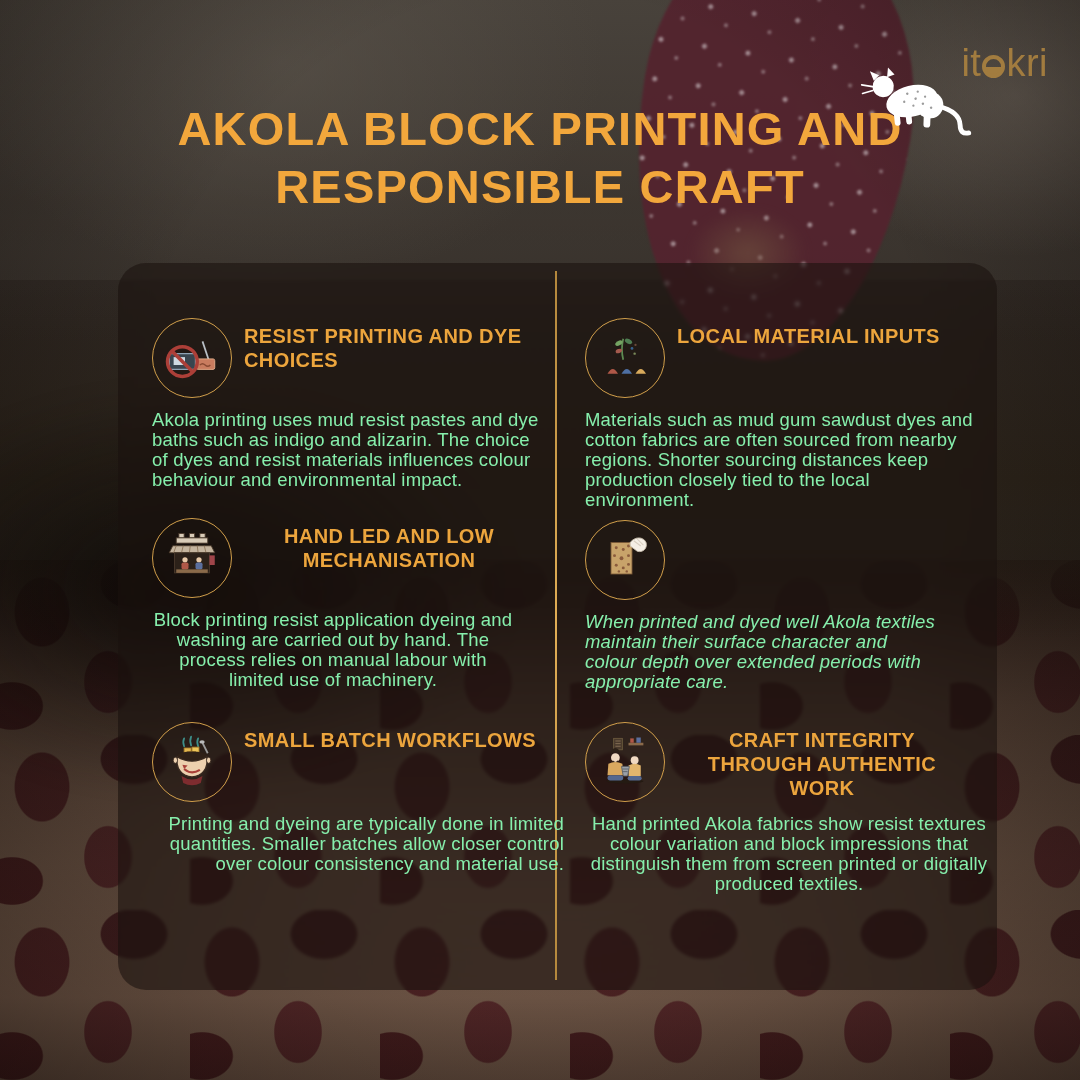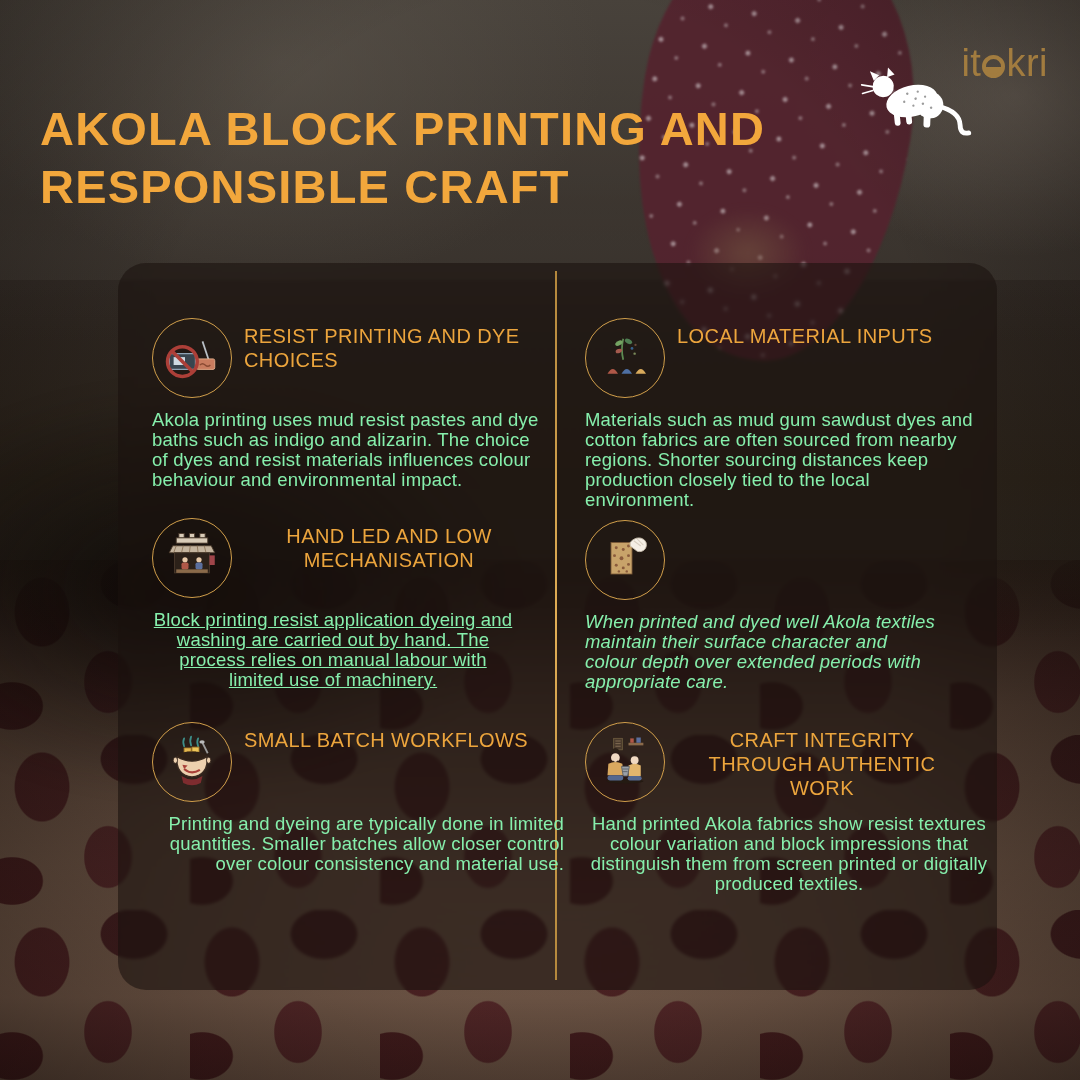--- a/index.html
+++ b/index.html
@@ -36,52 +36,52 @@
   .bg-face{position:absolute;left:688px;top:208px;width:120px;height:90px;
     border-radius:50%;background:radial-gradient(#6b4a3c 0%,rgba(0,0,0,0) 70%);
     filter:blur(6px);opacity:.8;}
   .bg-darkpatch{position:absolute;left:-40px;top:380px;width:560px;height:420px;
     background:radial-gradient(ellipse at 40% 50%,rgba(10,7,5,.78) 0%,rgba(0,0,0,0) 70%);
     filter:blur(8px);}
   .bg-vignette{position:absolute;inset:0;
     background:radial-gradient(ellipse at 50% 42%,rgba(0,0,0,0) 52%,rgba(8,4,2,.42) 100%);}
   
   .masthead{position:absolute;left:0;top:0;right:0;}
-  .title{margin:100px 40px 0;color:#F2A73C;
+  .title{margin:100px 40px 0;text-align:center;color:#F2A73C;
     font-size:47px;line-height:58px;font-weight:700;letter-spacing:1.2px;}
   .brand{position:absolute;top:44px;right:32px;color:#A27C3F;
     font-size:38px;font-weight:400;letter-spacing:.5px;line-height:1;}
   .brand .o-glyph{display:inline-block;width:23px;height:23px;margin:0 1px;
     border:4px solid #A27C3F;border-radius:50%;vertical-align:baseline;
     transform:translateY(2px);box-sizing:border-box;
     background:linear-gradient(180deg,rgba(0,0,0,0) 52%,#A27C3F 52%);}
   .brand-cat{position:absolute;left:862px;top:58px;width:116px;height:92px;
     transform:rotate(-6deg);}
   
   .panel{position:absolute;left:118px;top:263px;width:879px;height:727px;
     background:rgba(26,18,13,.58);border-radius:28px;backdrop-filter:blur(1.5px);}
   .divider{position:absolute;left:437px;top:8px;bottom:10px;width:2px;
     background:linear-gradient(180deg,#b3873c,#e0ad55 50%,#b3873c);}
   .card{position:absolute;}
   .card-head{display:flex;align-items:flex-start;}
   .icon-circle{flex:0 0 auto;width:80px;height:80px;border:1.6px solid #D19F4B;
     border-radius:50%;display:flex;align-items:center;justify-content:center;
     box-sizing:border-box;}
   .card-title{margin:6px 0 0 12px;color:#ECA53D;font-size:20px;line-height:24px;
-    font-weight:400;letter-spacing:.4px;}
+    font-weight:700;letter-spacing:.4px;}
   .card-body{margin:12px 0 0;color:#86efac;font-size:18.5px;line-height:20px;
     letter-spacing:.2px;}
   .c1{left:34px; top:55px; width:400px;}
   .c2{left:467px;top:55px; width:412px;}
   .c3{left:34px; top:255px;width:400px;text-align:center;}
   .c4{left:467px;top:257px;width:412px;}
   .c5{left:34px; top:459px;width:414px;}
   .c6{left:467px;top:459px;width:412px;text-align:center;}
   .c1 .card-body{max-width:398px;} .c2 .card-body{max-width:393px;}
-  .c3 .card-body{max-width:362px;text-decoration:underline;} .c4 .card-body{max-width:352px;font-style:italic;}
+  .c3 .card-body{max-width:362px;} .c4 .card-body{max-width:352px;font-style:italic;}
   .c5 .card-body{max-width:412px;text-align:right;} .c6 .card-body{max-width:408px;}
   .c1 .card-title,.c3 .card-title,.c4 .card-title,.c6 .card-title{max-width:290px;}
 </style>
 </head>
 <body>
 
 <div class="canvas">
 
   <div class="bg-base"></div>
   <div class="bg-fabric"></div>

